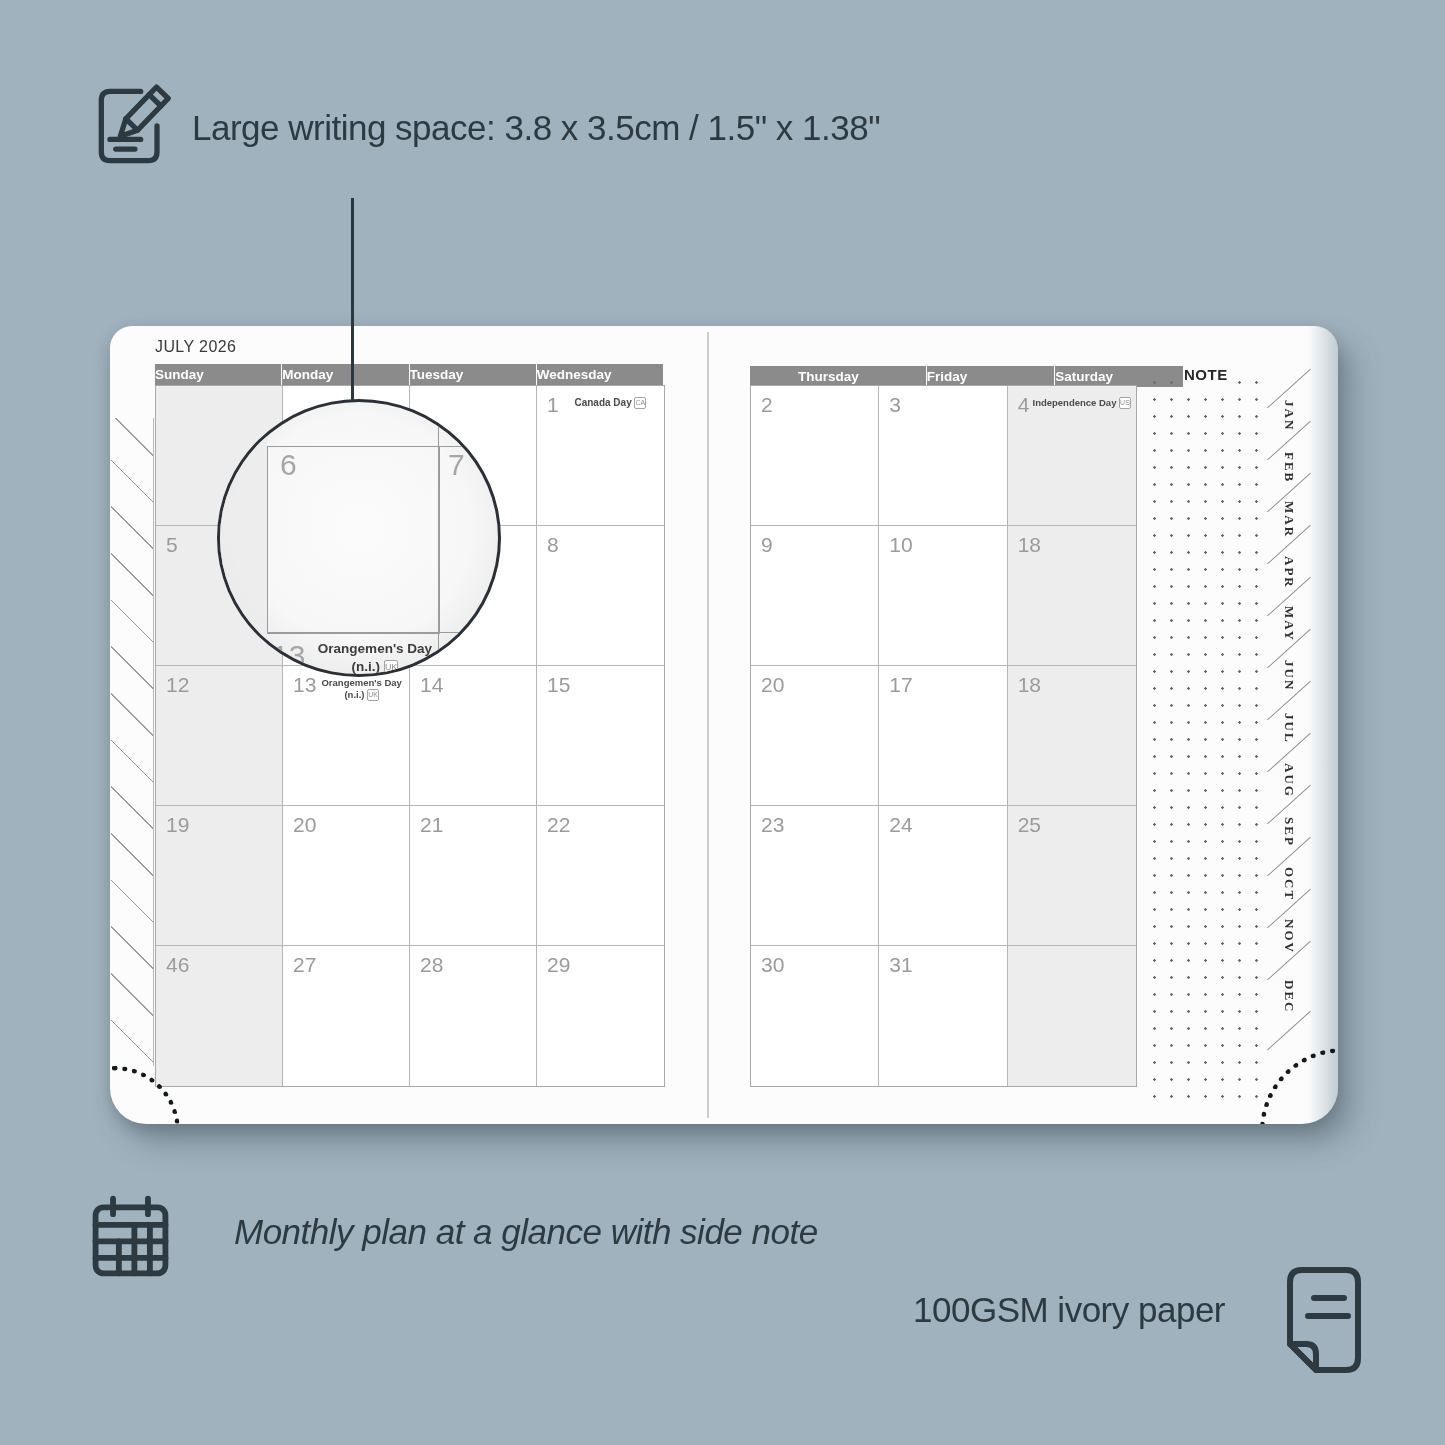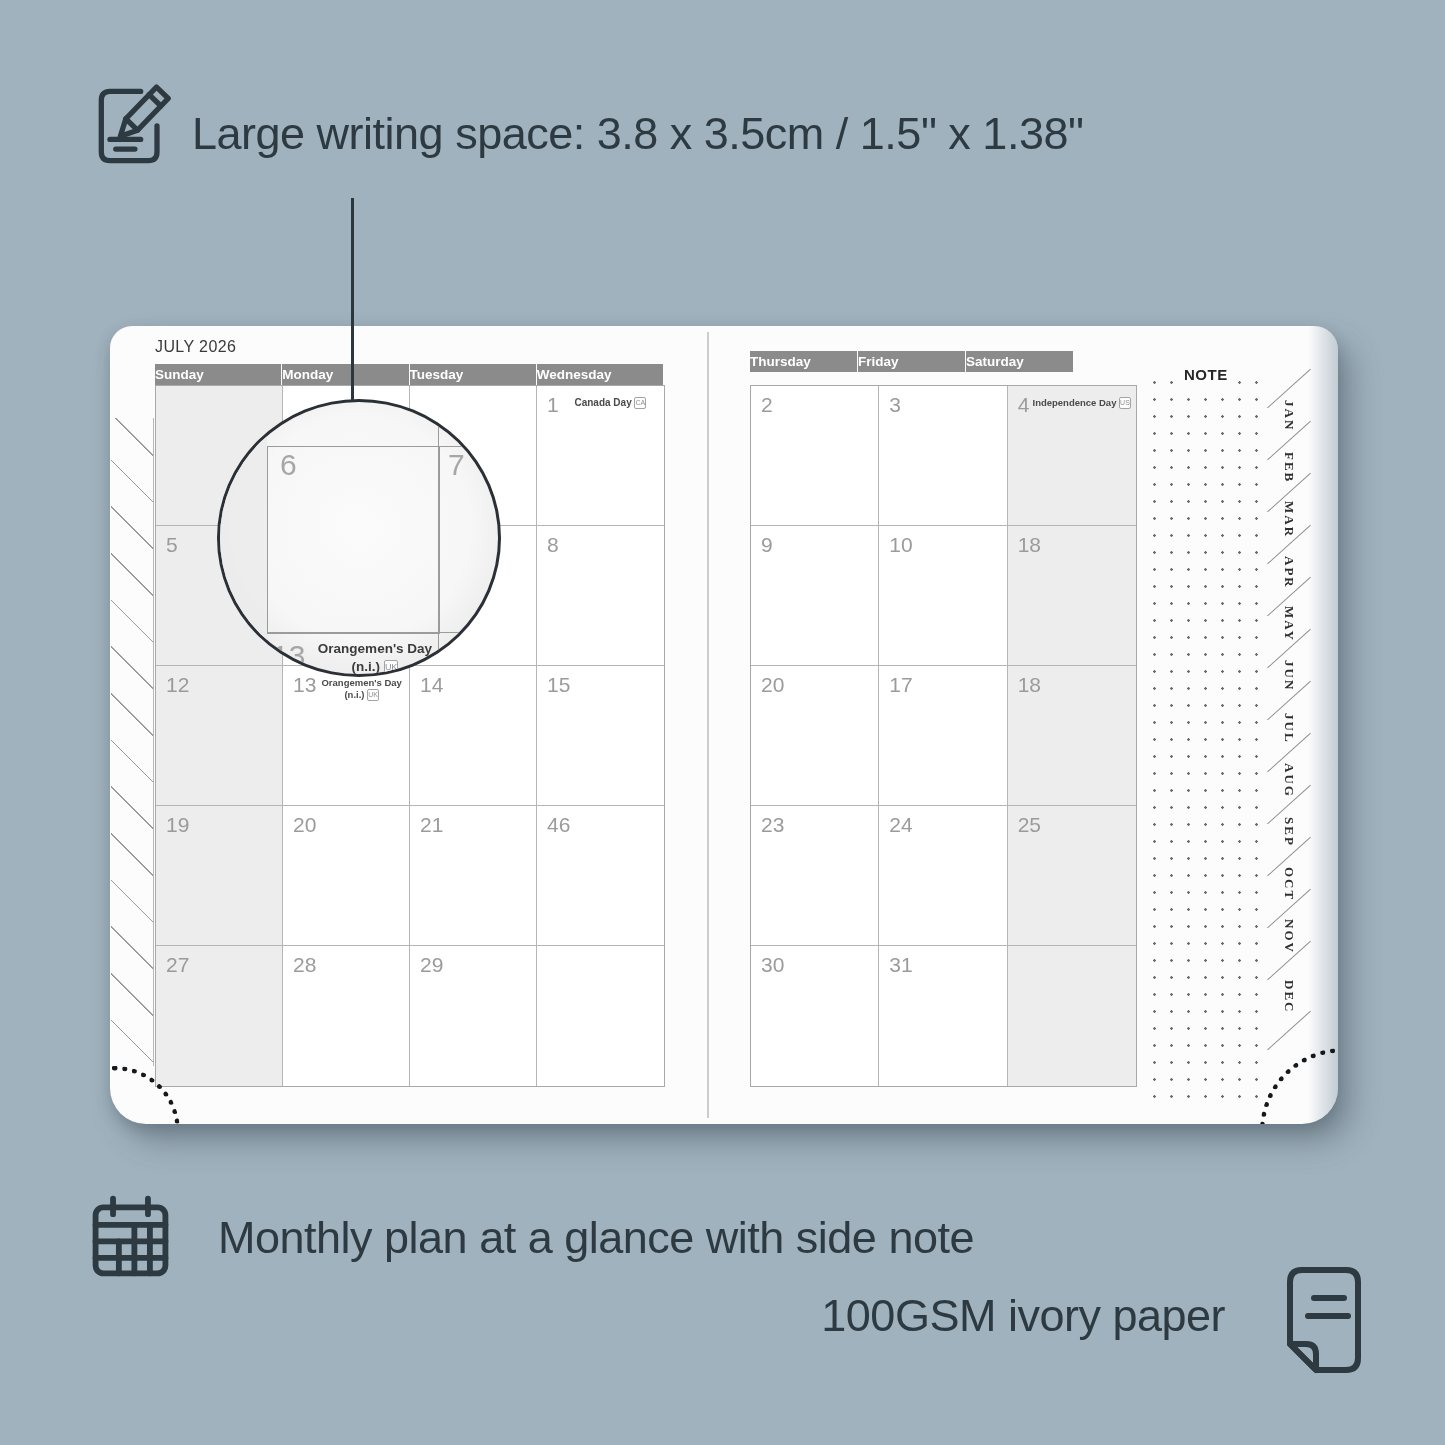--- a/index.html
+++ b/index.html
@@ -1,23 +1,23 @@
 <!DOCTYPE html>
 <html><head>
 <meta charset="utf-8">
 <style>
   html,body{margin:0;padding:0;background:#9fb1bc;}
   .stage{position:relative;width:1445px;height:1445px;background:#a0b2bd;overflow:hidden;
          font-family:"Liberation Sans",sans-serif;color:#2d3a42;}
   .abs{position:absolute;}
 
   
-  .anno{font-size:45px;letter-spacing:-0.5px;font-weight:500;color:#2d3a42;white-space:nowrap;}
+  .anno{font-size:35px;letter-spacing:-0.5px;font-weight:500;color:#2d3a42;white-space:nowrap;}
   .anno-top{left:192px;top:108px;}
-  .anno-b1{left:218px;top:1212px;}
+  .anno-b1{left:234px;top:1212px;font-style:italic;}
   .anno-b2{top:1290px;right:220px;}
   .icon-box svg{display:block;}
 
   
   .pointer-line{left:351px;top:198px;width:3px;height:203px;background:#2c363d;z-index:6;}
   .lens{left:217px;top:399px;width:278px;height:272px;border:3px solid #2b3036;border-radius:50%;
         overflow:hidden;z-index:5;background:radial-gradient(circle at 50% 46%,#fbfbfb 0%,#f7f7f7 55%,#e6e6e6 88%,#dadada 100%);}
   .lens .shade-col{position:absolute;left:0;top:0;width:47px;height:272px;background:#ebebeb;opacity:.85;}
   .lens .cellbox{position:absolute;left:47px;top:44px;width:171px;height:186px;border:1px solid #9b9b9b;}
   .lens .hl1{position:absolute;left:47px;top:44px;width:231px;height:1px;background:#9b9b9b;}
@@ -33,21 +33,21 @@
   
   .planner{left:110px;top:326px;width:1228px;height:798px;background:#fcfcfd;
            border-radius:22px 24px 36px 36px;overflow:hidden;
            box-shadow:14px 18px 30px rgba(55,72,82,.38),0 6px 14px rgba(55,72,82,.25);z-index:2;}
   .cal-title{left:45px;top:12px;font-size:16px;font-weight:normal;color:#3a3a3a;letter-spacing:.4px;}
   .dayhdr{display:flex;background:#8b8b8b;height:21px;}
   .dayhdr span{flex:1;border-right:1px solid #fdfdfd;color:#fff;font-size:13.5px;font-weight:bold;
                text-align:left;line-height:21px;}
   .dayhdr span:last-child{border-right:none;}
   .lhdr{left:45px;top:38px;width:508px;}
-  .rhdr{left:640px;top:25px;width:323px;}
+  .rhdr{left:640px;top:40px;width:385px;padding-left:48px;}
   .grid{display:grid;border:1px solid #a8a8a8;background:#fff;}
   .lgrid{left:45px;top:59px;width:508px;height:700px;grid-template-columns:repeat(4,1fr);grid-template-rows:repeat(5,1fr);}
   .rgrid{left:640px;top:59px;width:385px;height:700px;grid-template-columns:repeat(3,1fr);grid-template-rows:repeat(5,1fr);}
   .cell{border-right:1px solid #b5b5b5;border-bottom:1px solid #b5b5b5;display:flex;align-items:flex-start;overflow:hidden;}
   .lgrid .cell:nth-child(4n){border-right:none;}
   .rgrid .cell:nth-child(3n){border-right:none;}
   .lgrid .cell:nth-child(n+17),.rgrid .cell:nth-child(n+13){border-bottom:none;}
   .lgrid .cell:nth-child(4n+1){background:#ededed;}
   .rgrid .cell:nth-child(3n){background:#ededed;}
   .dnum{font-size:21px;color:#9b9b9b;font-weight:500;padding:7px 0 0 10px;}
@@ -162,20 +162,23 @@
       <div class="cell">
           <span class="dnum">19</span>
         </div>
       <div class="cell">
           <span class="dnum">20</span>
         </div>
       <div class="cell">
           <span class="dnum">21</span>
         </div>
       <div class="cell">
+          <span class="dnum">22</span>
+        </div>
+      <div class="cell">
           <span class="dnum">46</span>
         </div>
       <div class="cell">
           <span class="dnum">27</span>
         </div>
       <div class="cell">
           <span class="dnum">28</span>
         </div>
       <div class="cell">
           <span class="dnum">29</span>

